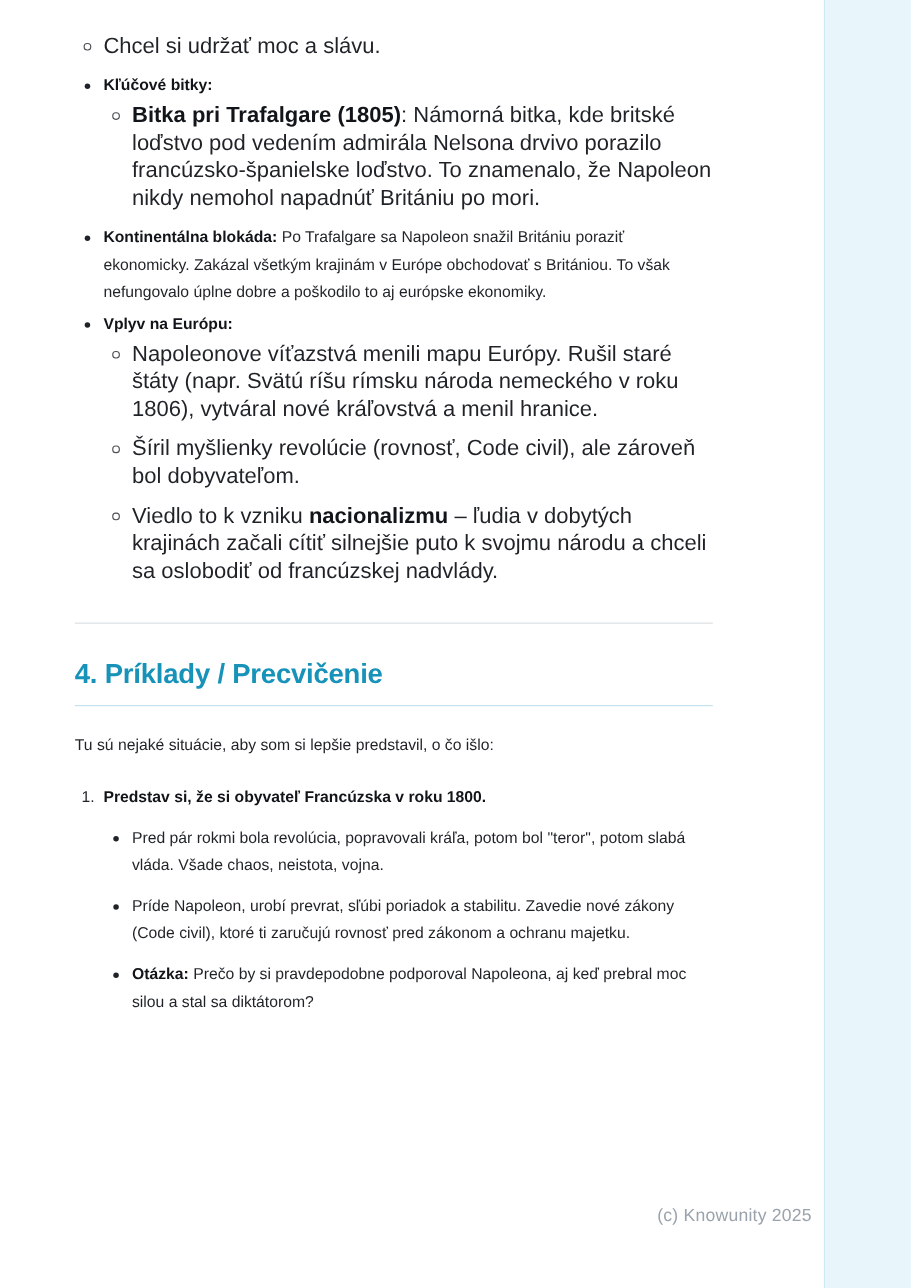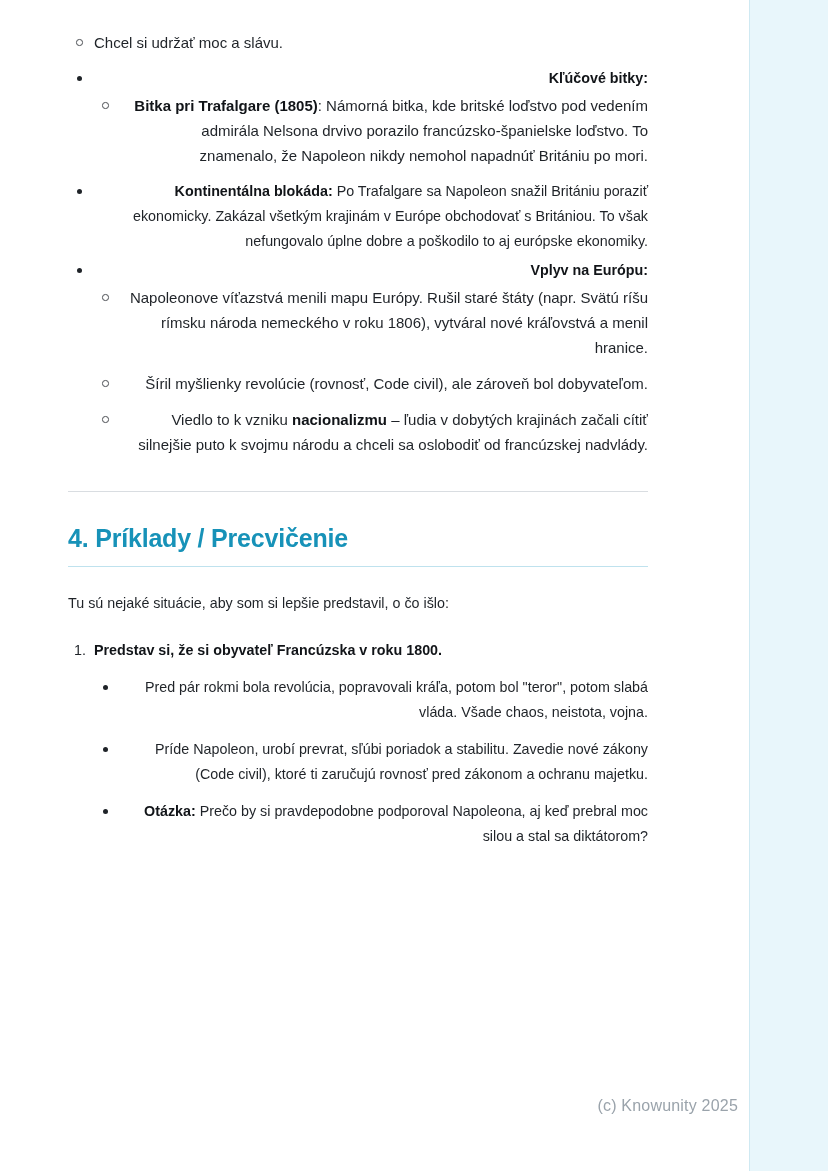--- a/index.html
+++ b/index.html
@@ -38,21 +38,20 @@
     width: 580px;
   }
   ul, ol {
     margin: 0;
     padding: 0;
   }
   
   ul.lvl1 {
     list-style: none;
     margin: 0;
-    text-align: right;
   }
   ul.lvl1 > li {
     position: relative;
     padding-left: 26px;
     margin: 0 0 4px 0;
     font-size: 14.3px;
     line-height: 25px;
     color: #1f2328;
   }
   ul.lvl1 > li::before {
@@ -67,21 +66,21 @@
   }
   
   ul.lvl2 {
     list-style: none;
     margin: 2px 0 4px 0;
   }
   ul.lvl2 > li {
     position: relative;
     padding-left: 26px;
     margin: 0 0 11px 0;
-    font-size: 15px;
+    font-size: 20px;
     line-height: 25px;
     color: #1f2328;
   }
   ul.lvl2 > li::before {
     content: "";
     position: absolute;
     left: 8px;
     top: 9px;
     width: 4.5px;
     height: 4.5px;

